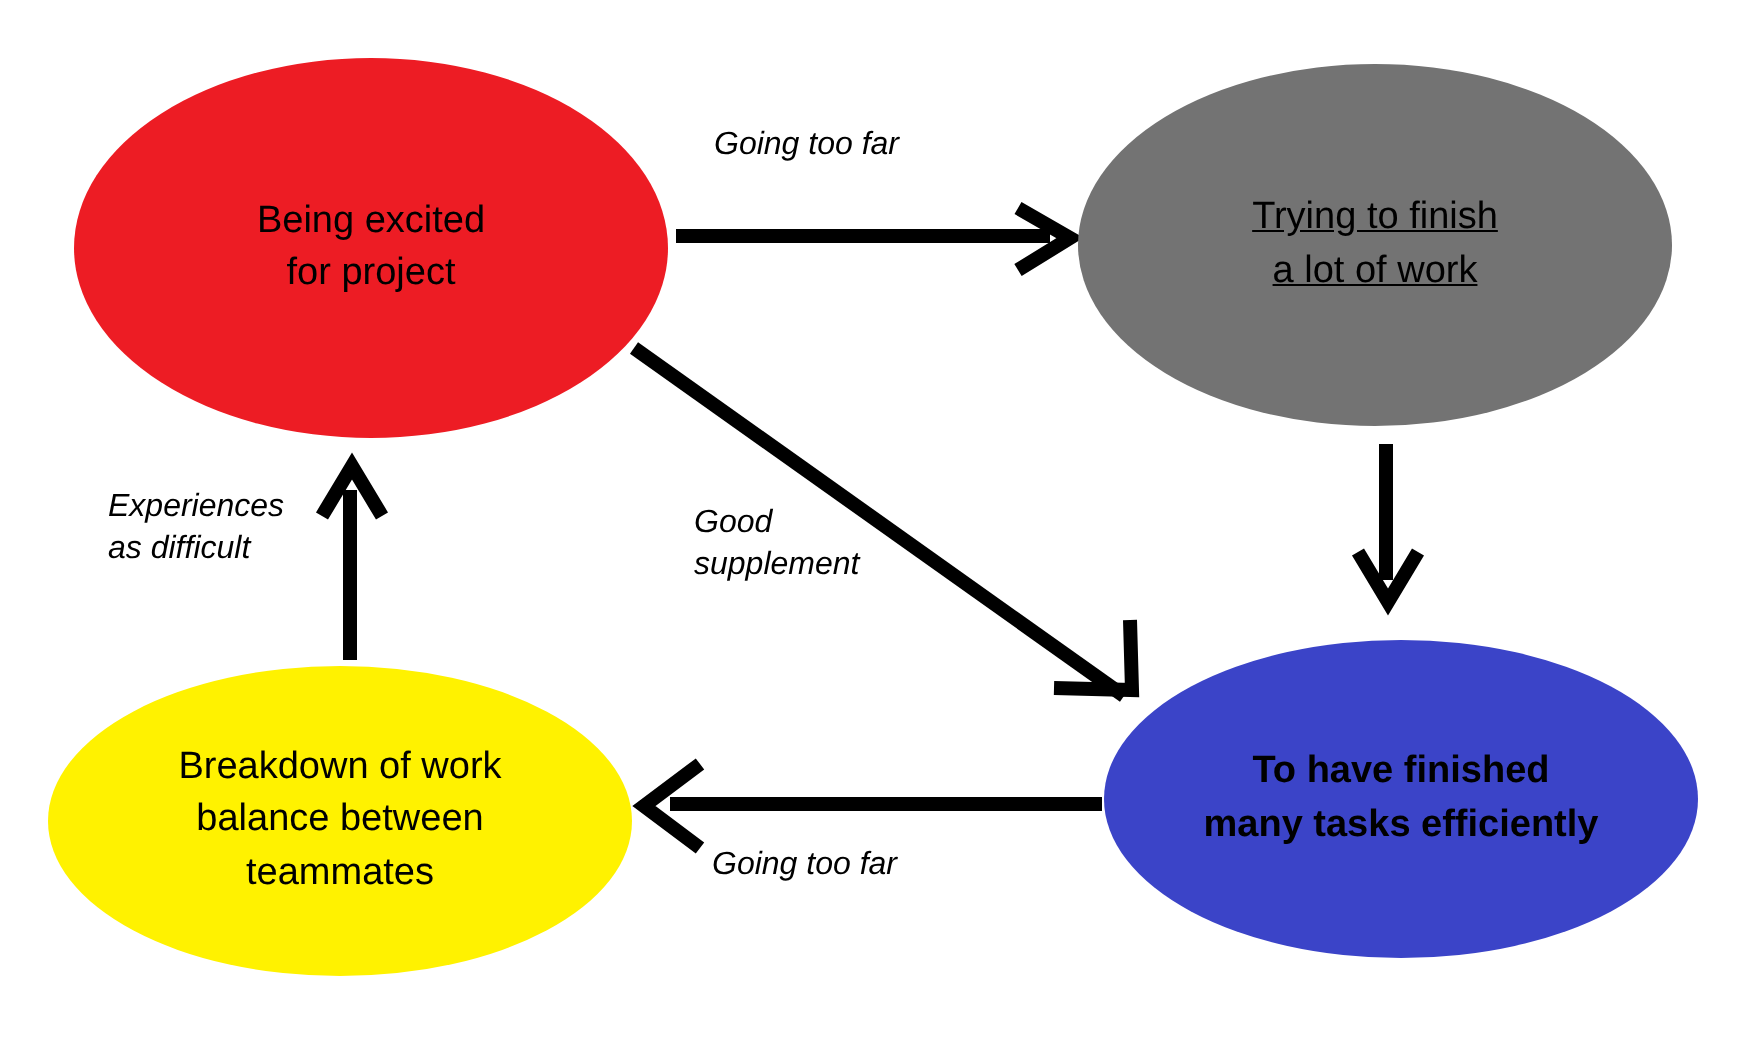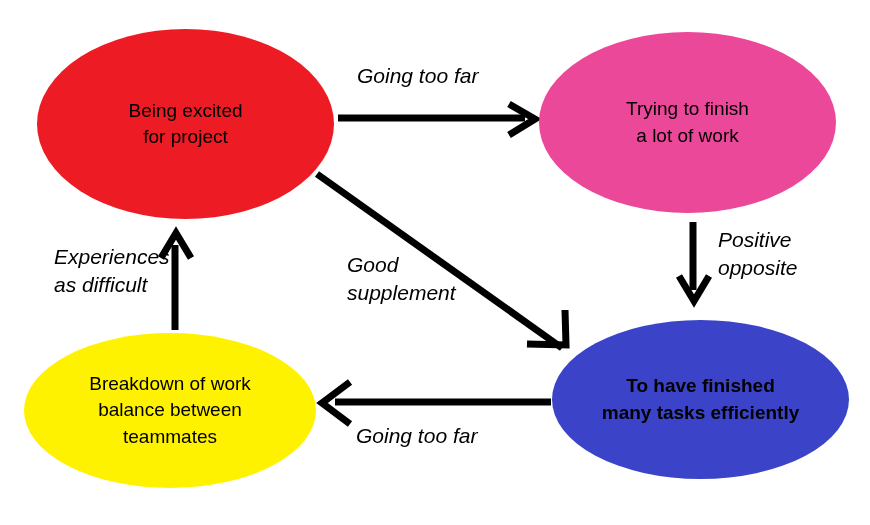--- a/index.html
+++ b/index.html
@@ -50,21 +50,21 @@
   #node-efficient {
     left: 552px; top: 320px; width: 297px; height: 159px;
   }
   #node-breakdown {
     left: 24px; top: 333px; width: 292px; height: 155px;
   }
   .edge-label {
     position: absolute;
     font-family: "Liberation Sans", sans-serif;
     font-style: italic;
-    font-size: 21px;
+    font-size: 16px;
     line-height: 1.33;
     color: #000000;
     white-space: pre-line;
     z-index: 3;
   }
   #label-going-too-far-top { left: 357px; top: 62px; }
   #label-positive-opposite { left: 718px; top: 226px; }
   #label-good-supplement  { left: 347px; top: 251px; font-style: italic; }
   #label-experiences      { left: 38px;  top: 243px; margin-left: 16px; }
   #label-going-too-far-bottom { left: 356px; top: 422px; }
@@ -100,40 +100,38 @@
       <line x1="175" y1="330" x2="175" y2="245" stroke="#000000" stroke-width="7"></line>
       <polyline points="161,258 176,233 191,258" fill="none" stroke="#000000" stroke-width="7" stroke-linejoin="miter" stroke-linecap="butt"></polyline>
     </g>
   </svg>
 
   <div class="node" id="node-excited" style="background:#ED1C24;">
     <span class="node-label">Being excited
 for project</span>
   </div>
 
-  <div class="node" id="node-finish" style="background:#ec4899;">
+  <div class="node" id="node-finish" style="background:#737373;text-decoration:underline;">
     <span class="node-label">Trying to finish
 a lot of work</span>
   </div>
 
   <div class="node" id="node-efficient" style="background:#3B44C8;font-weight:bold;">
     <span class="node-label">To have finished
 many tasks efficiently</span>
   </div>
 
   <div class="node" id="node-breakdown" style="background:#FFF200;">
     <span class="node-label">Breakdown of work
 balance between
 teammates</span>
   </div>
 
   <div class="edge-label" id="label-going-too-far-top">Going too far</div>
 
-  <div class="edge-label" id="label-positive-opposite">Positive
-opposite</div>
 
   <div class="edge-label" id="label-good-supplement">Good
 supplement</div>
 
   <div class="edge-label" id="label-going-too-far-bottom">Going too far</div>
 
   <div class="edge-label" id="label-experiences">Experiences
 as difficult</div>
 
 </div>

